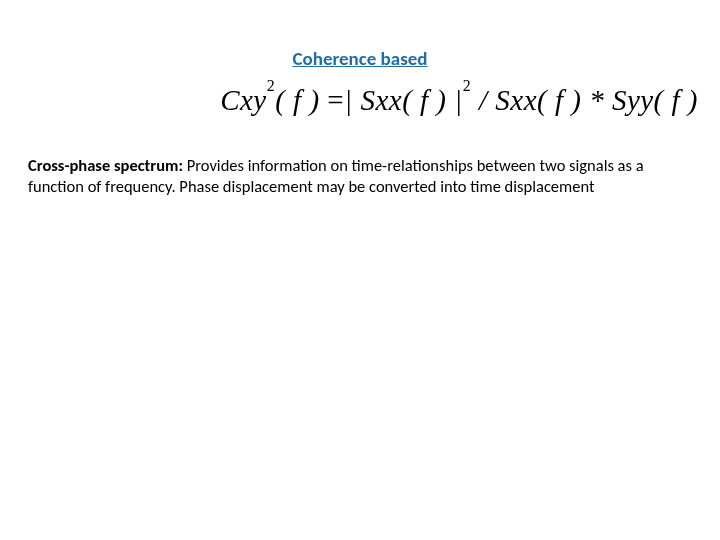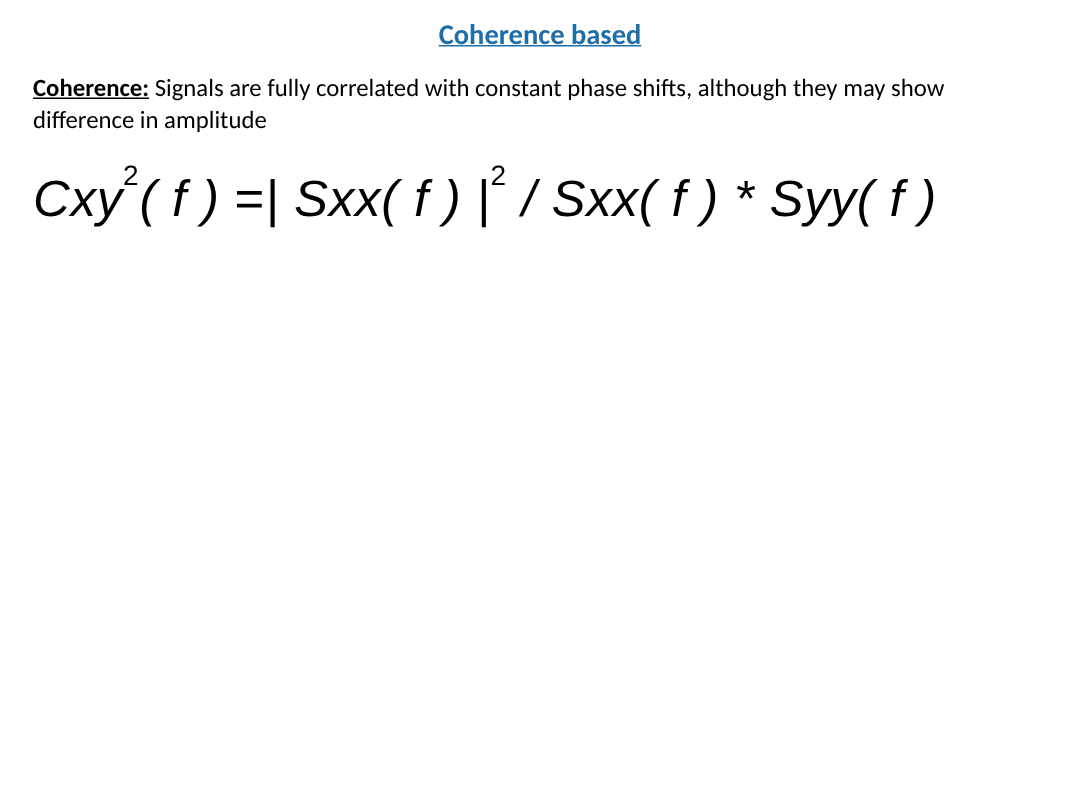--- a/index.html
+++ b/index.html
@@ -10,20 +10,21 @@
     background: #fff;
     font-family: Calibri, "Segoe UI", Arial, sans-serif;
     color: #000;
     overflow: hidden;
   }
   .slide {
     box-sizing: border-box;
     width: 720px;
     height: 484px;
     padding: 10px 22px 0 22px;
+    margin-top: 35px;
   }
   .title {
     text-align: center;
     font-weight: 700;
     font-size: 19px;
     color: #1f6ea8;
     text-decoration: underline;
     margin: 2px 0 14px 0;
   }
   .para {
@@ -31,46 +32,46 @@
     line-height: 1.25;
     margin: 0 0 24px 0;
   }
   .term {
     font-weight: 700;
   }
   .underline {
     text-decoration: underline;
   }
   .formula {
-    font-family: Liberation Sans, sans-serif;
+    font-family: Liberation Serif, serif;
     font-style: italic;
-    font-size: 34px;
-    text-align: left;
+    font-size: 29px;
+    text-align: right;
     margin: 8px 0 38px 0;
     letter-spacing: 0.5px;
     white-space: nowrap;
   }
   .formula .up { font-style: normal; }
   .formula sup { font-size: 0.55em; font-style: normal; position: relative; top: -0.5em; }
   .para2 {
     font-size: 16.5px;
     line-height: 1.25;
     margin: 0 6px 24px 6px;
   }
 </style>
 </head>
 <body>
 
 <div class="slide">
 
   <div class="title">Coherence based</div>
 
-  <p class="para">
-    <span class="term underline">Coherence:</span><span> Signals are fully correlated with constant phase shifts, although they may show difference in amplitude</span>
-  </p>
 
   <div class="formula">
     <span>Cxy</span><sup>2</sup><span>( f ) <span class="up">=</span>| Sxx( f ) |</span><sup>2</sup><span> / Sxx( f ) * Syy( f )</span>
   </div>
 
+  <p class="para2">
+    <span class="term">Cross-phase spectrum:</span><span>  Provides information on time-relationships between two signals as a function of frequency.  Phase displacement may be converted into time displacement</span>
+  </p>
 
 
 </div>
 
 </body></html>

